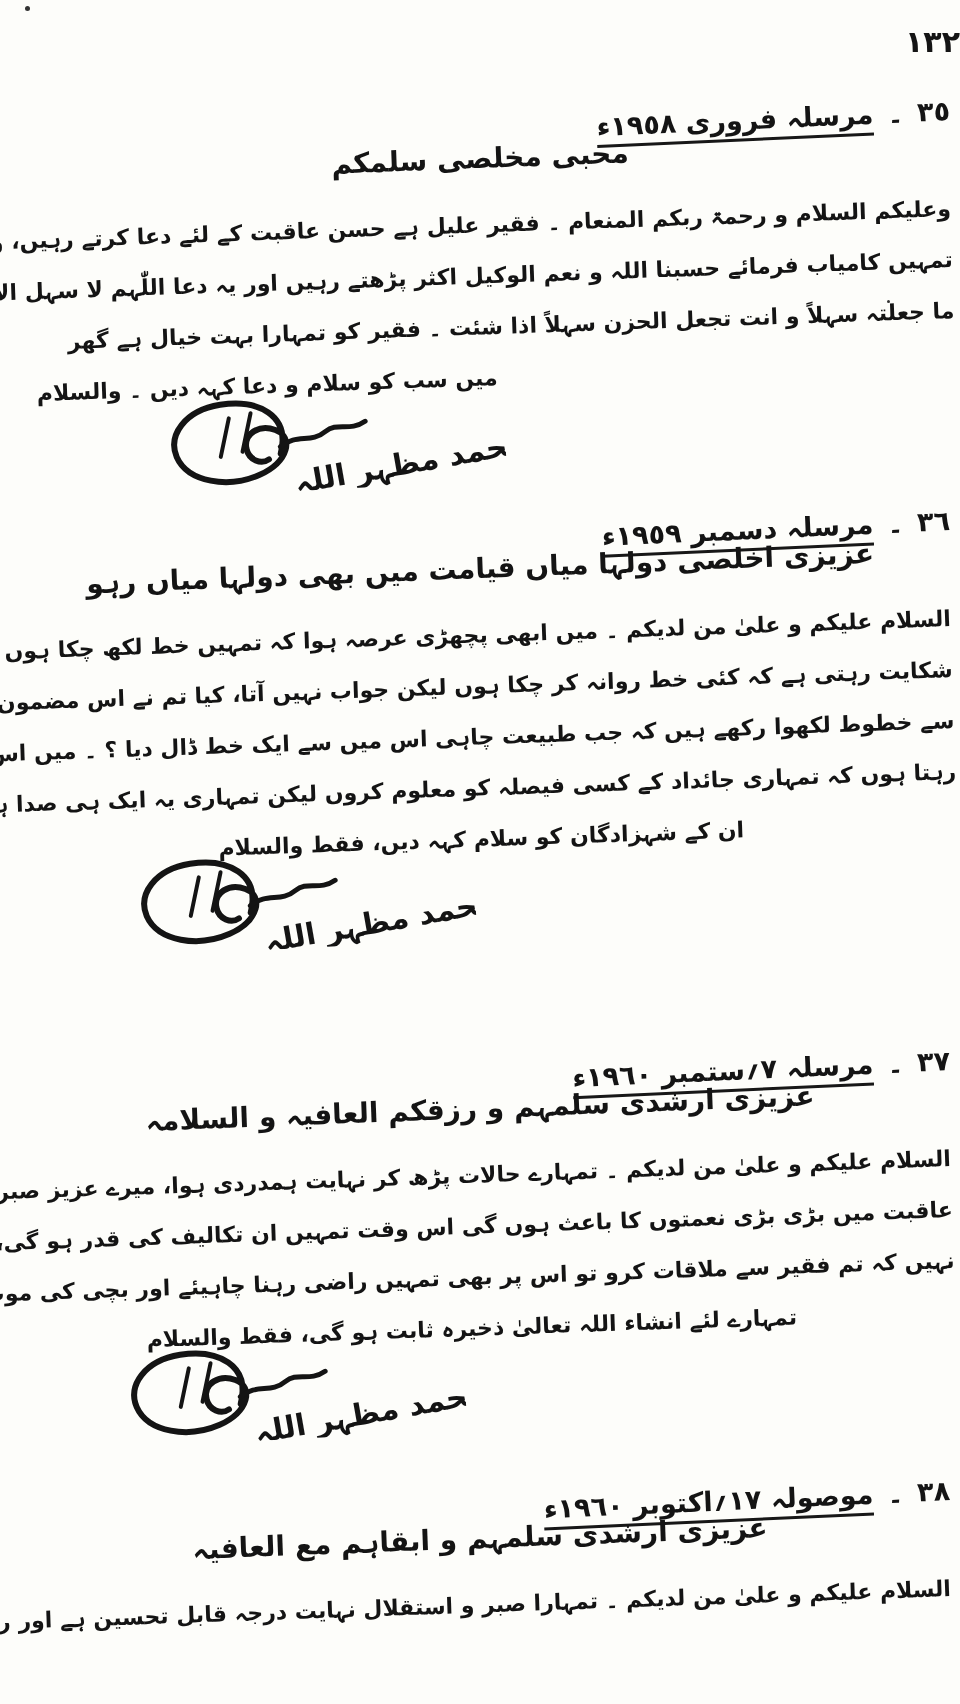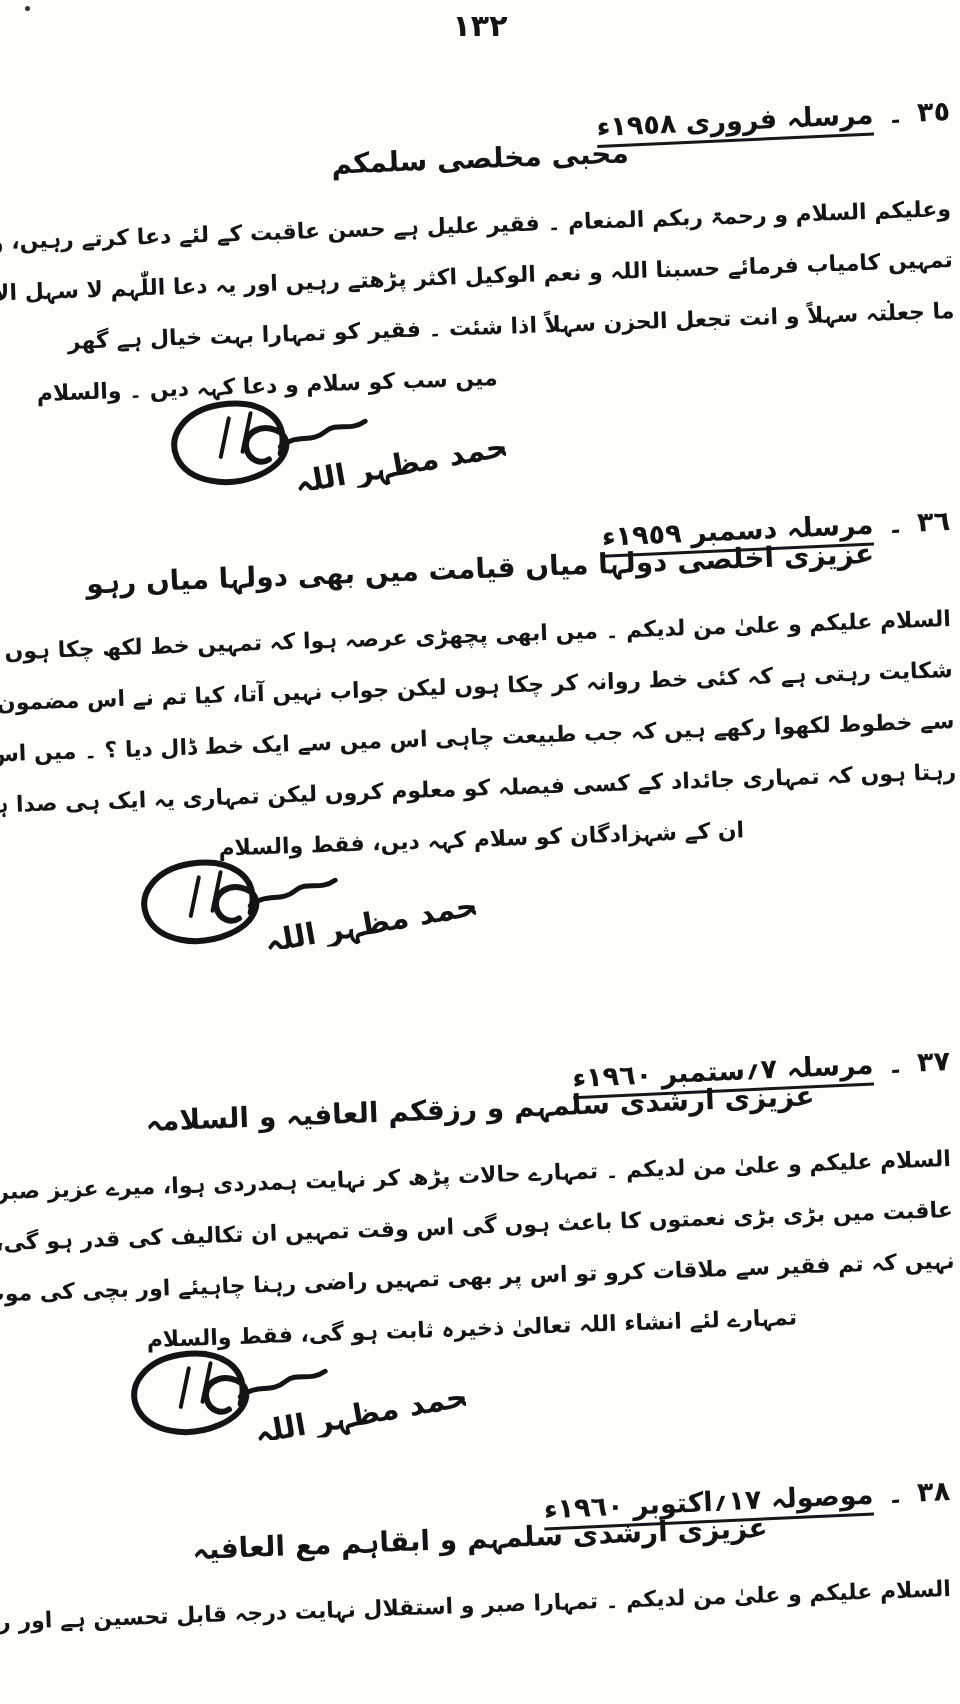--- a/index.html
+++ b/index.html
@@ -3,21 +3,21 @@
 <meta charset="utf-8">
 <style>
   html,body{margin:0;padding:0;background:#d8d8d4;}
   .page{
     width:960px;height:1704px;position:relative;margin:0 auto;
     background:#fdfdfa;color:#141414;overflow:hidden;
     font-family:"DejaVu Sans",sans-serif;direction:rtl;
   }
   .speckle{position:absolute;background:#333;border-radius:50%;}
   .page-number{
-    position:absolute;top:8px;left:0;right:0;text-align:center;
+    position:absolute;top:24px;left:0;right:0;
     font-size:30px;font-weight:bold;letter-spacing:2px;
   }
   .letter{position:absolute;right:10px;left:10px;}
   #letter-35{top:95px;}
   #letter-36{top:505px;}
   #letter-37{top:1045px;}
   #letter-38{top:1475px;}
   .letter-header{
     text-align:right;font-size:27px;font-weight:bold;
     transform:rotate(-2.6deg);transform-origin:right center;

